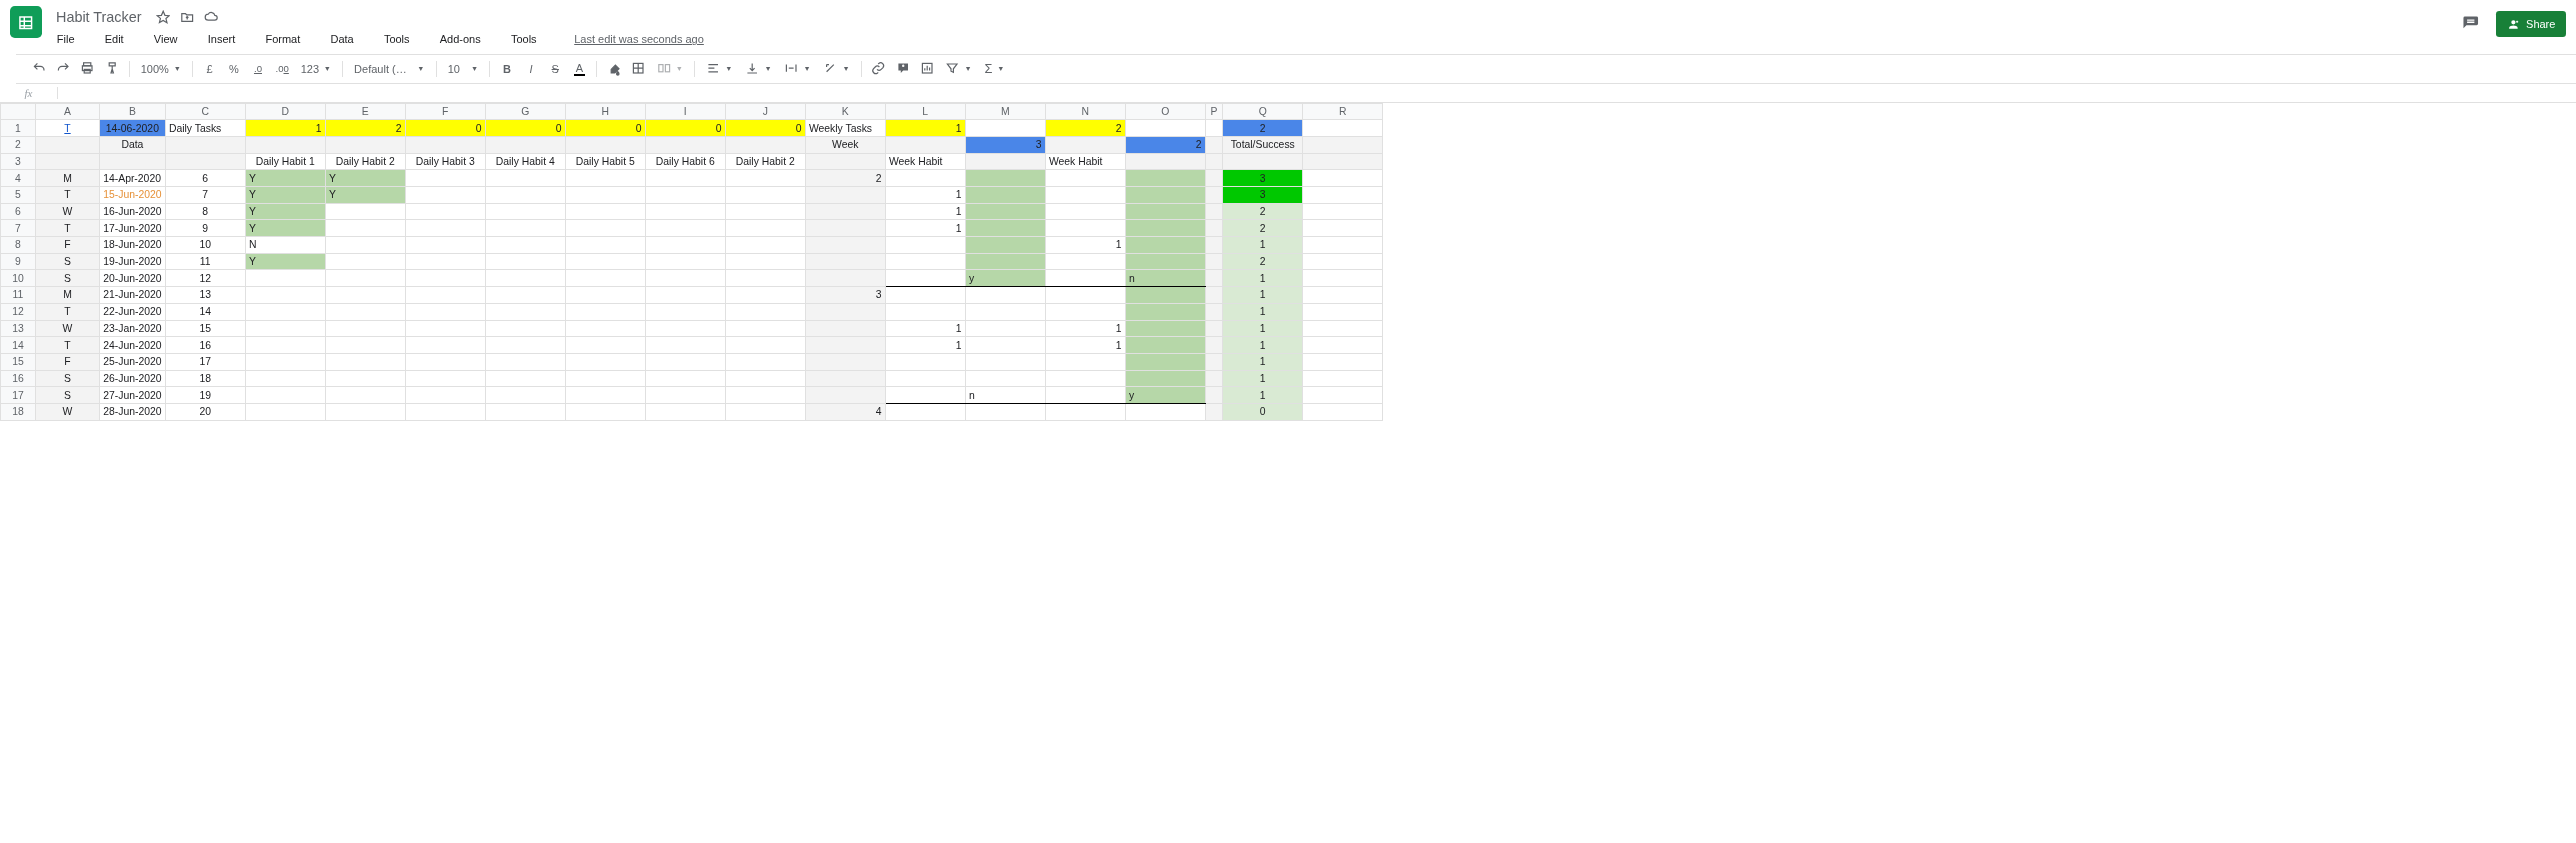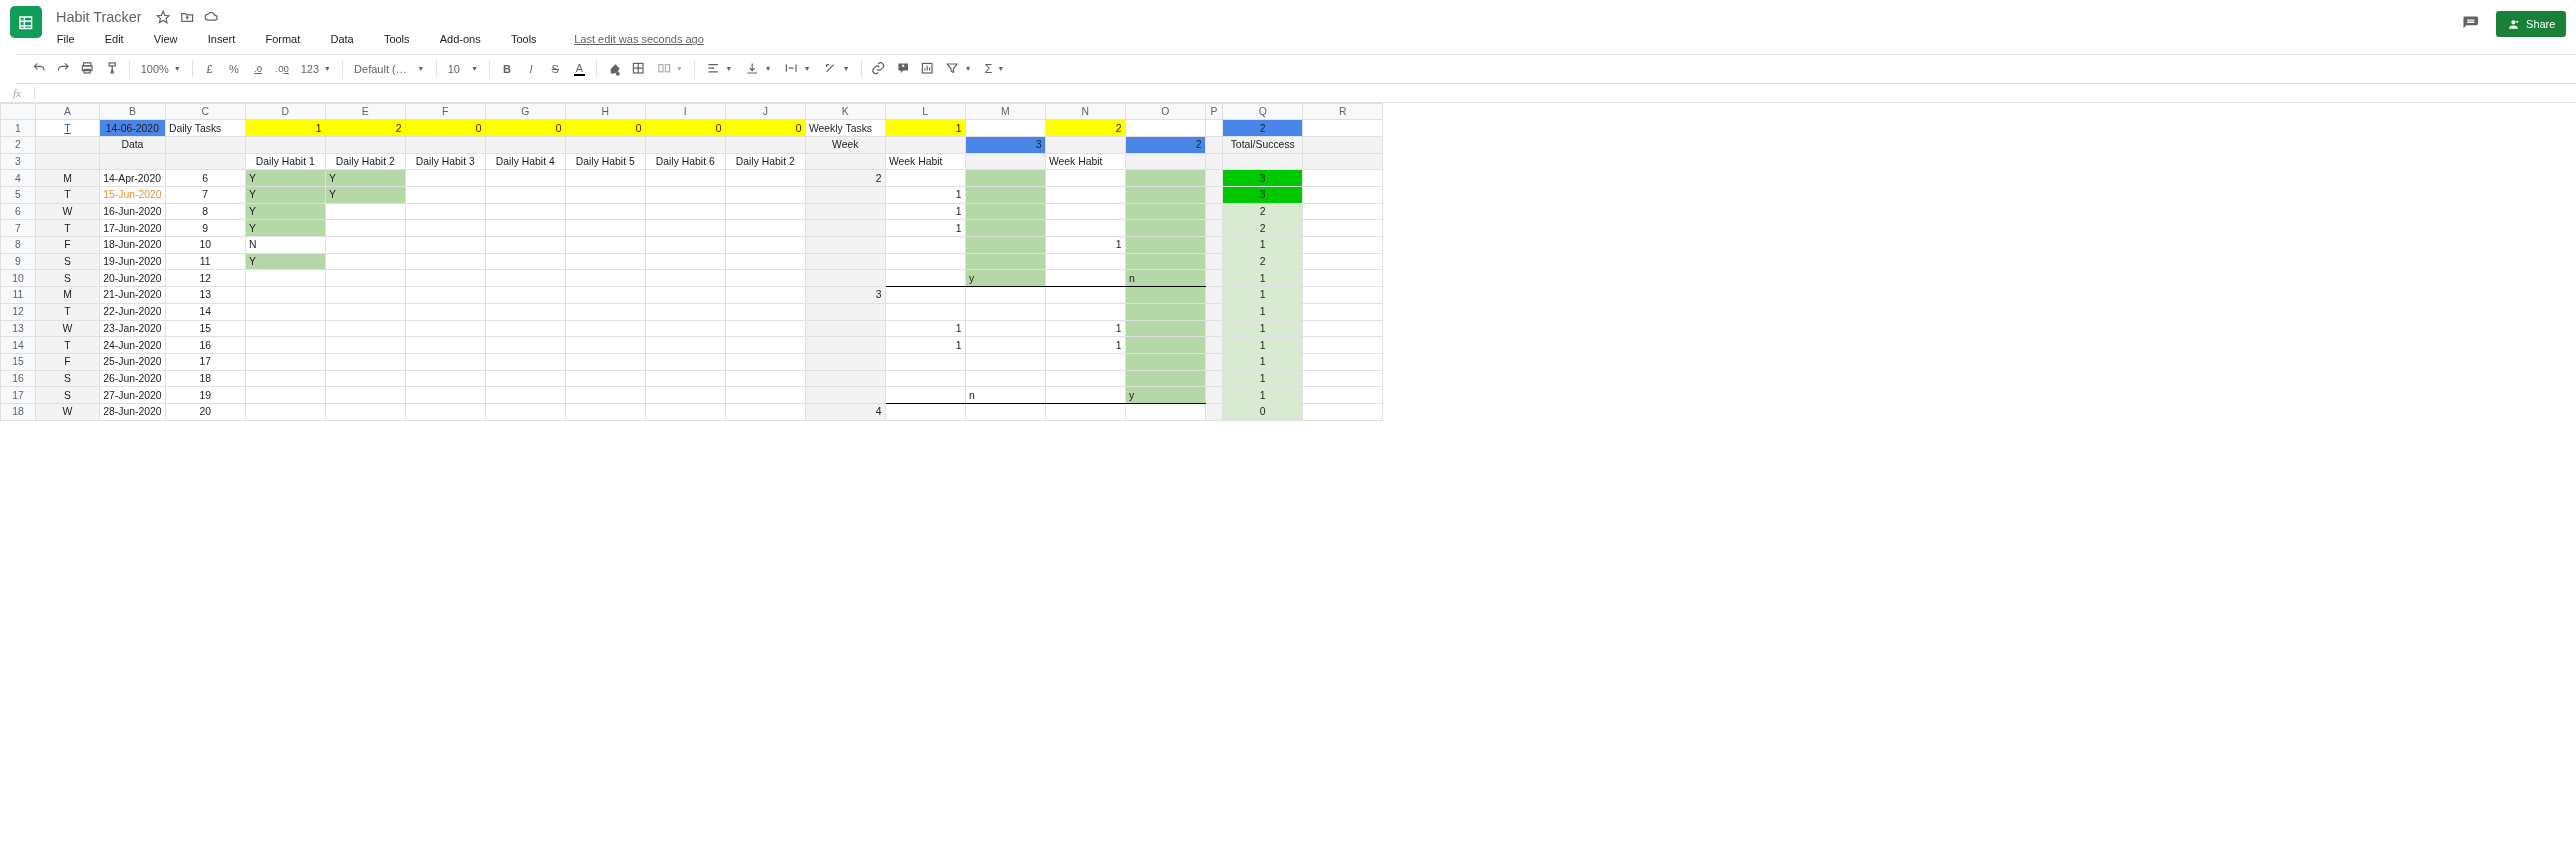--- a/index.html
+++ b/index.html
@@ -135,21 +135,21 @@
     font-size: 11px;
   }
   .tb-dropdown .chev { font-size: 7.2px; }
   .fx-bar {
     display: flex;
     align-items: center;
     border-bottom: 0.8px solid #e0e0e0;
     height: 19px;
   }
   .fx-label {
-    width: 35px;
+    width: 58px;
     text-align: center;
     font-style: italic;
     color: #9aa0a6;
     border-right: 0.8px solid #e0e0e0;
     font-family: serif;
     font-size: 11px;
   }
   .fx-input {
     flex: 1;
     border: none;

